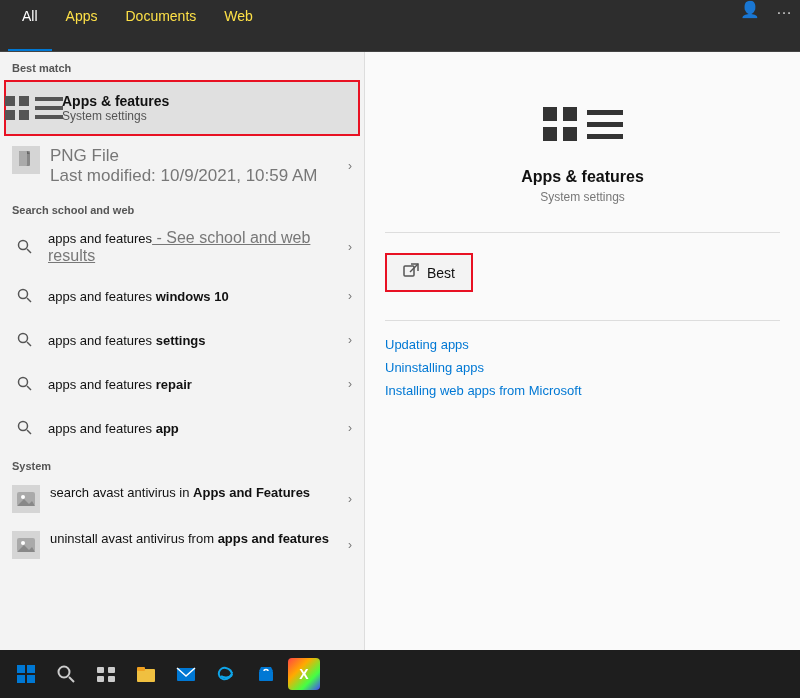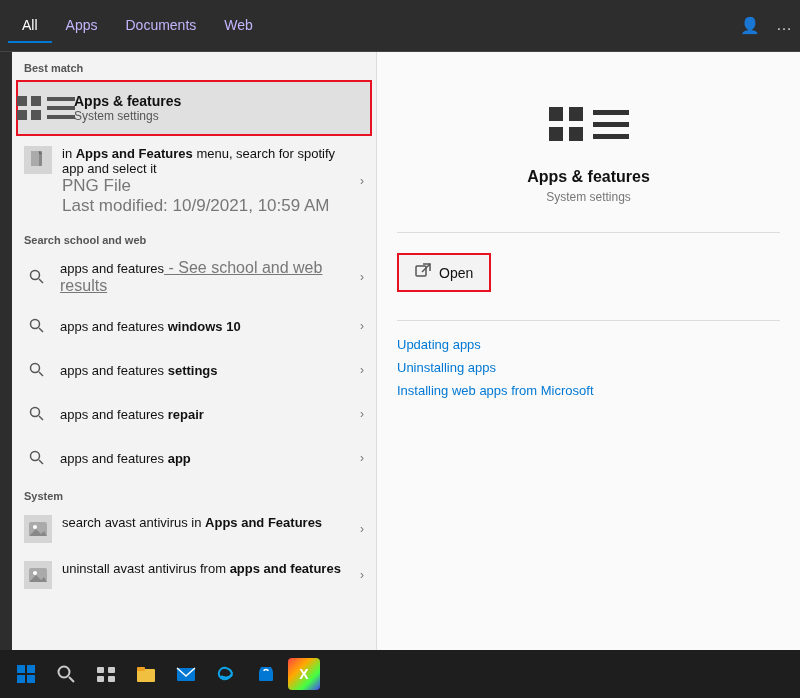--- a/index.html
+++ b/index.html
@@ -17,29 +17,28 @@
       display: flex;
       flex-direction: column;
       width: 800px;
       height: 698px;
       background: #2d2d2d;
     }
 
     
     .nav-tabs {
       display: flex;
-      align-items: center;
       background: #2d2d2d;
-      padding: 12px 8px;
+      padding: 0 8px;
       height: 52px;
       border-bottom: 1px solid #444;
     }
 
     .nav-tab {
-      color: #c4b5fd;
+      color: #fde047;
       padding: 8px 14px;
       font-size: 14px;
       cursor: pointer;
       border-bottom: 2px solid transparent;
     }
 
     .nav-tab.active {
       color: #fff;
       border-bottom: 2px solid #0078d4;
     }
@@ -56,21 +55,20 @@
       gap: 16px;
       color: #ccc;
       font-size: 16px;
     }
 
     
     .content-area {
       display: flex;
       flex: 1;
       overflow: hidden;
-      margin-left: 12px;
     }
 
     
     .left-panel {
       width: 365px;
       background: #f3f3f3;
       display: flex;
       flex-direction: column;
       overflow-y: auto;
       border-right: 1px solid #ddd;
@@ -440,23 +438,20 @@
 
       <div class="file-result">
         <div class="file-icon">
           <svg width="20" height="20" viewBox="0 0 20 20">
             <rect x="3" y="1" width="11" height="15" rx="1" fill="#888"></rect>
             <rect x="3" y="1" width="8" height="15" rx="1" fill="#aaa"></rect>
             <polygon points="11,1 14,4 11,4" fill="#666"></polygon>
           </svg>
         </div>
         <div class="file-text">
-          <div class="file-title">
-            in <b>Apps and Features</b> menu, search for spotify app and select it
-          </div>
           <div class="file-meta">PNG File</div>
           <div class="file-meta">Last modified: 10/9/2021, 10:59 AM</div>
         </div>
         <div class="chevron">›</div>
       </div>
 
       <div class="section-label">Search school and web</div>
 
       <div class="web-item">
         <div class="search-icon-circle">
@@ -592,21 +587,21 @@
 
       <div class="open-btn-container">
         <button class="open-btn">
           <span class="open-icon">
             <svg width="16" height="16" viewBox="0 0 16 16">
               <rect x="1" y="3" width="10" height="10" rx="1" stroke="#555" stroke-width="1.5" fill="none"></rect>
               <polyline points="8,1 15,1 15,8" stroke="#555" stroke-width="1.5" fill="none"></polyline>
               <line x1="7" y1="9" x2="15" y2="1" stroke="#555" stroke-width="1.5"></line>
             </svg>
           </span>
-          <span>Open</span>
+          <span>Best</span>
         </button>
       </div>
 
       <div class="divider"></div>
 
       <a class="help-link">Updating apps</a>
       <a class="help-link">Uninstalling apps</a>
       <a class="help-link">Installing web apps from Microsoft</a>
     </div>
   </div>

